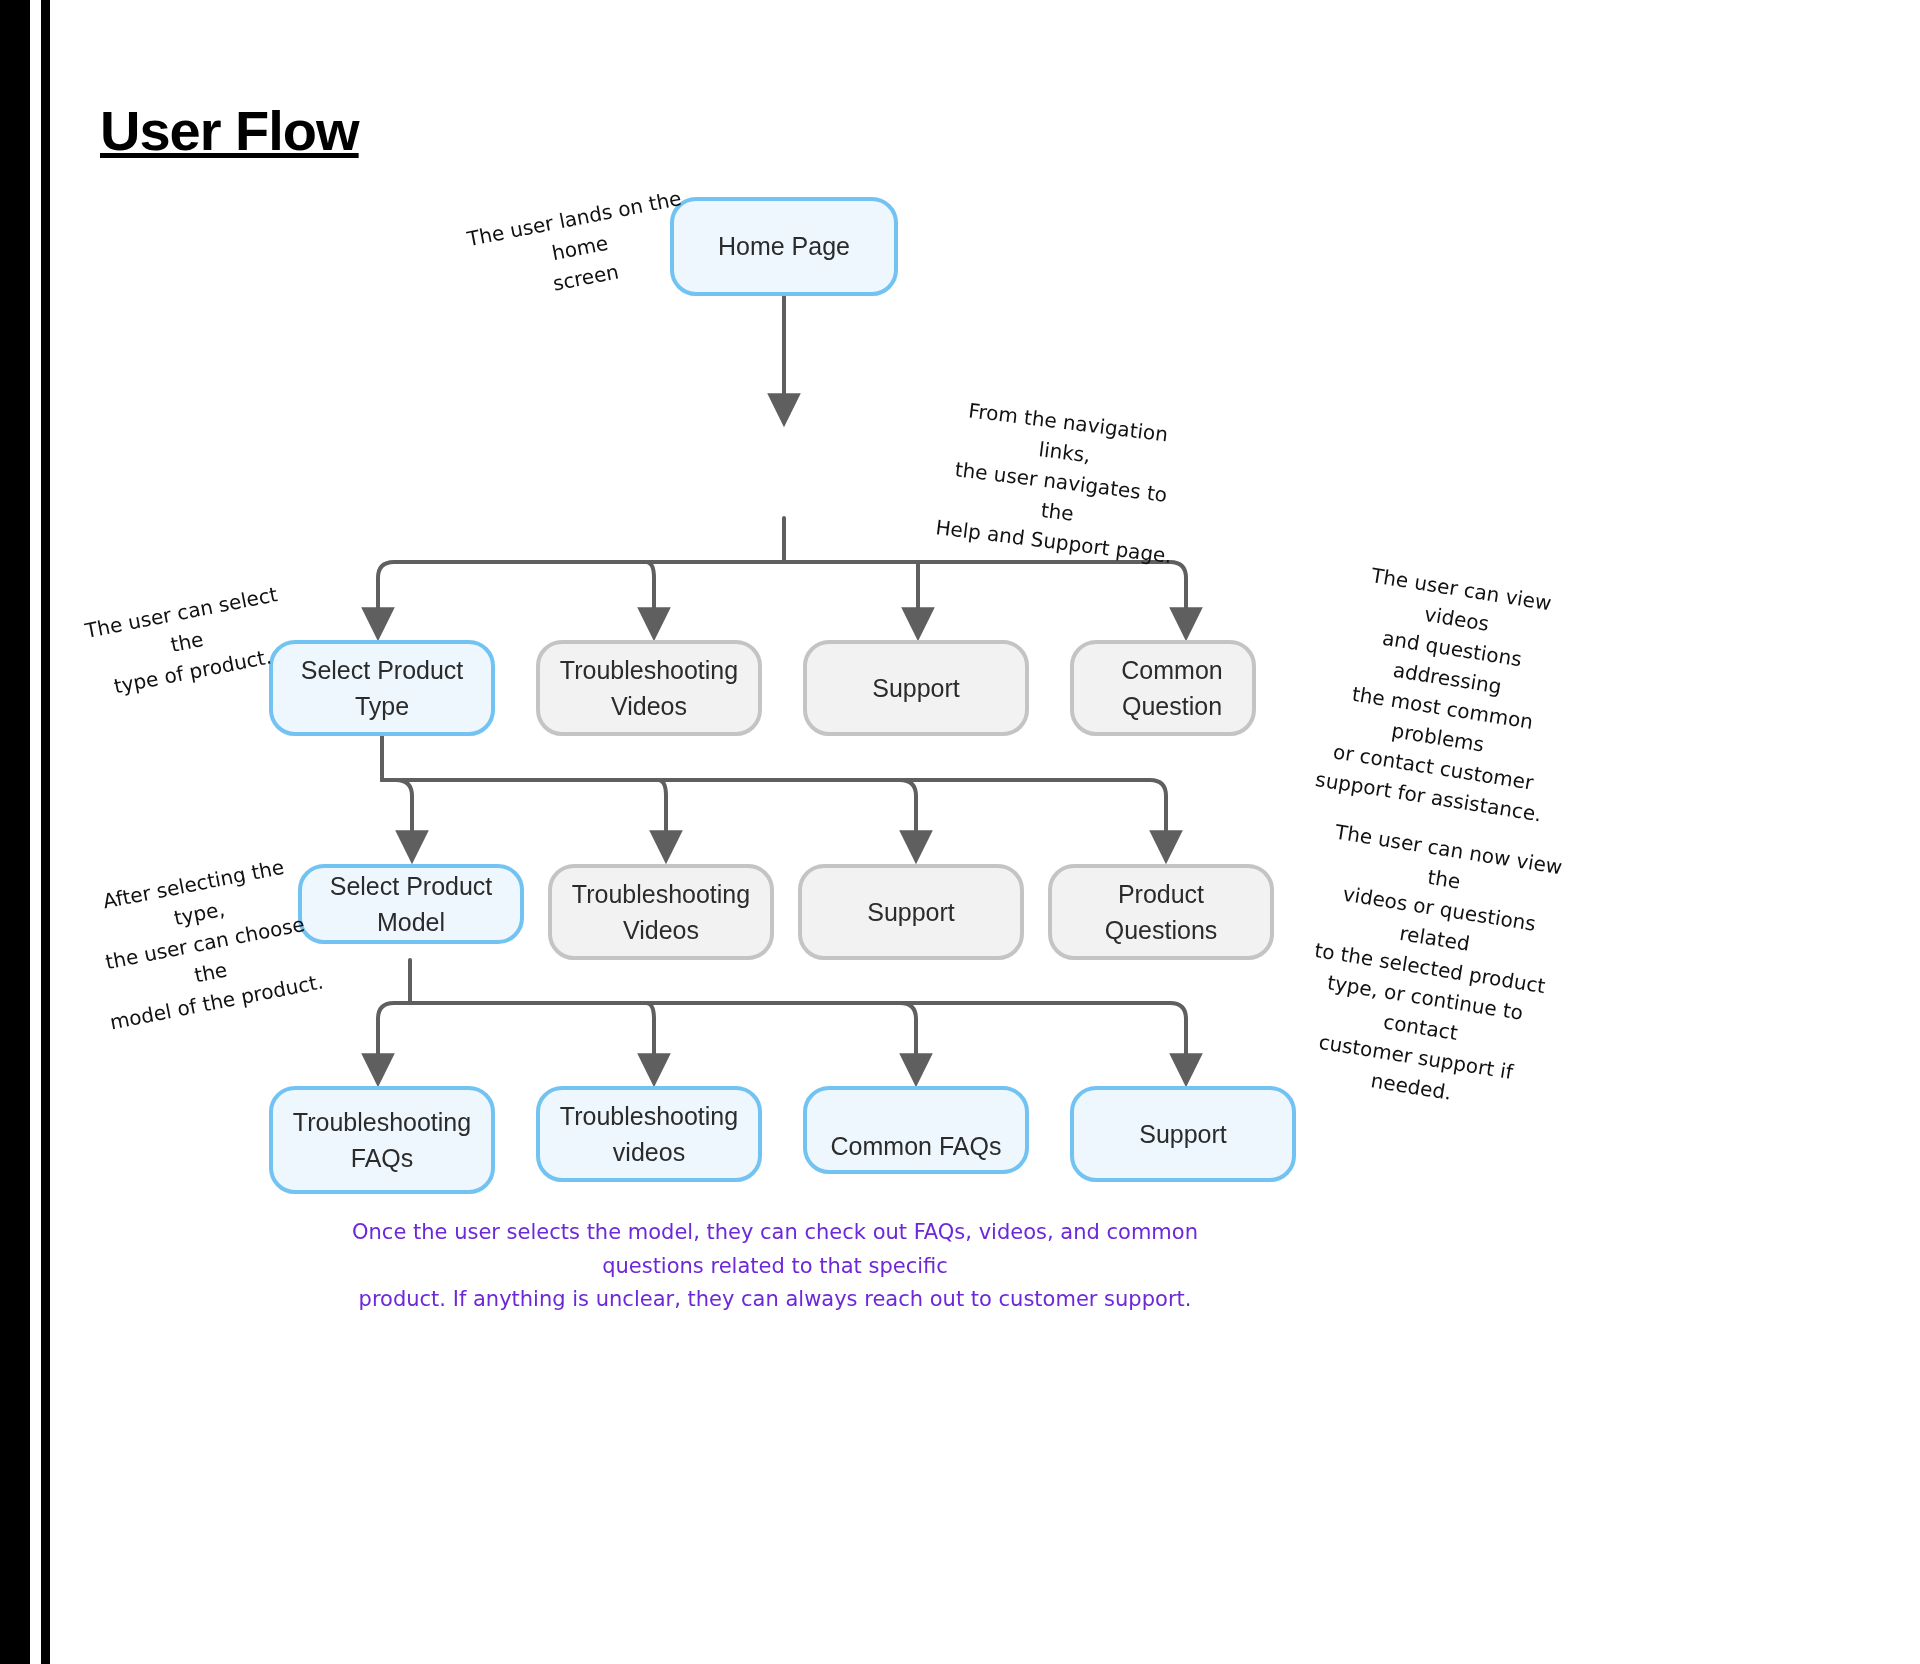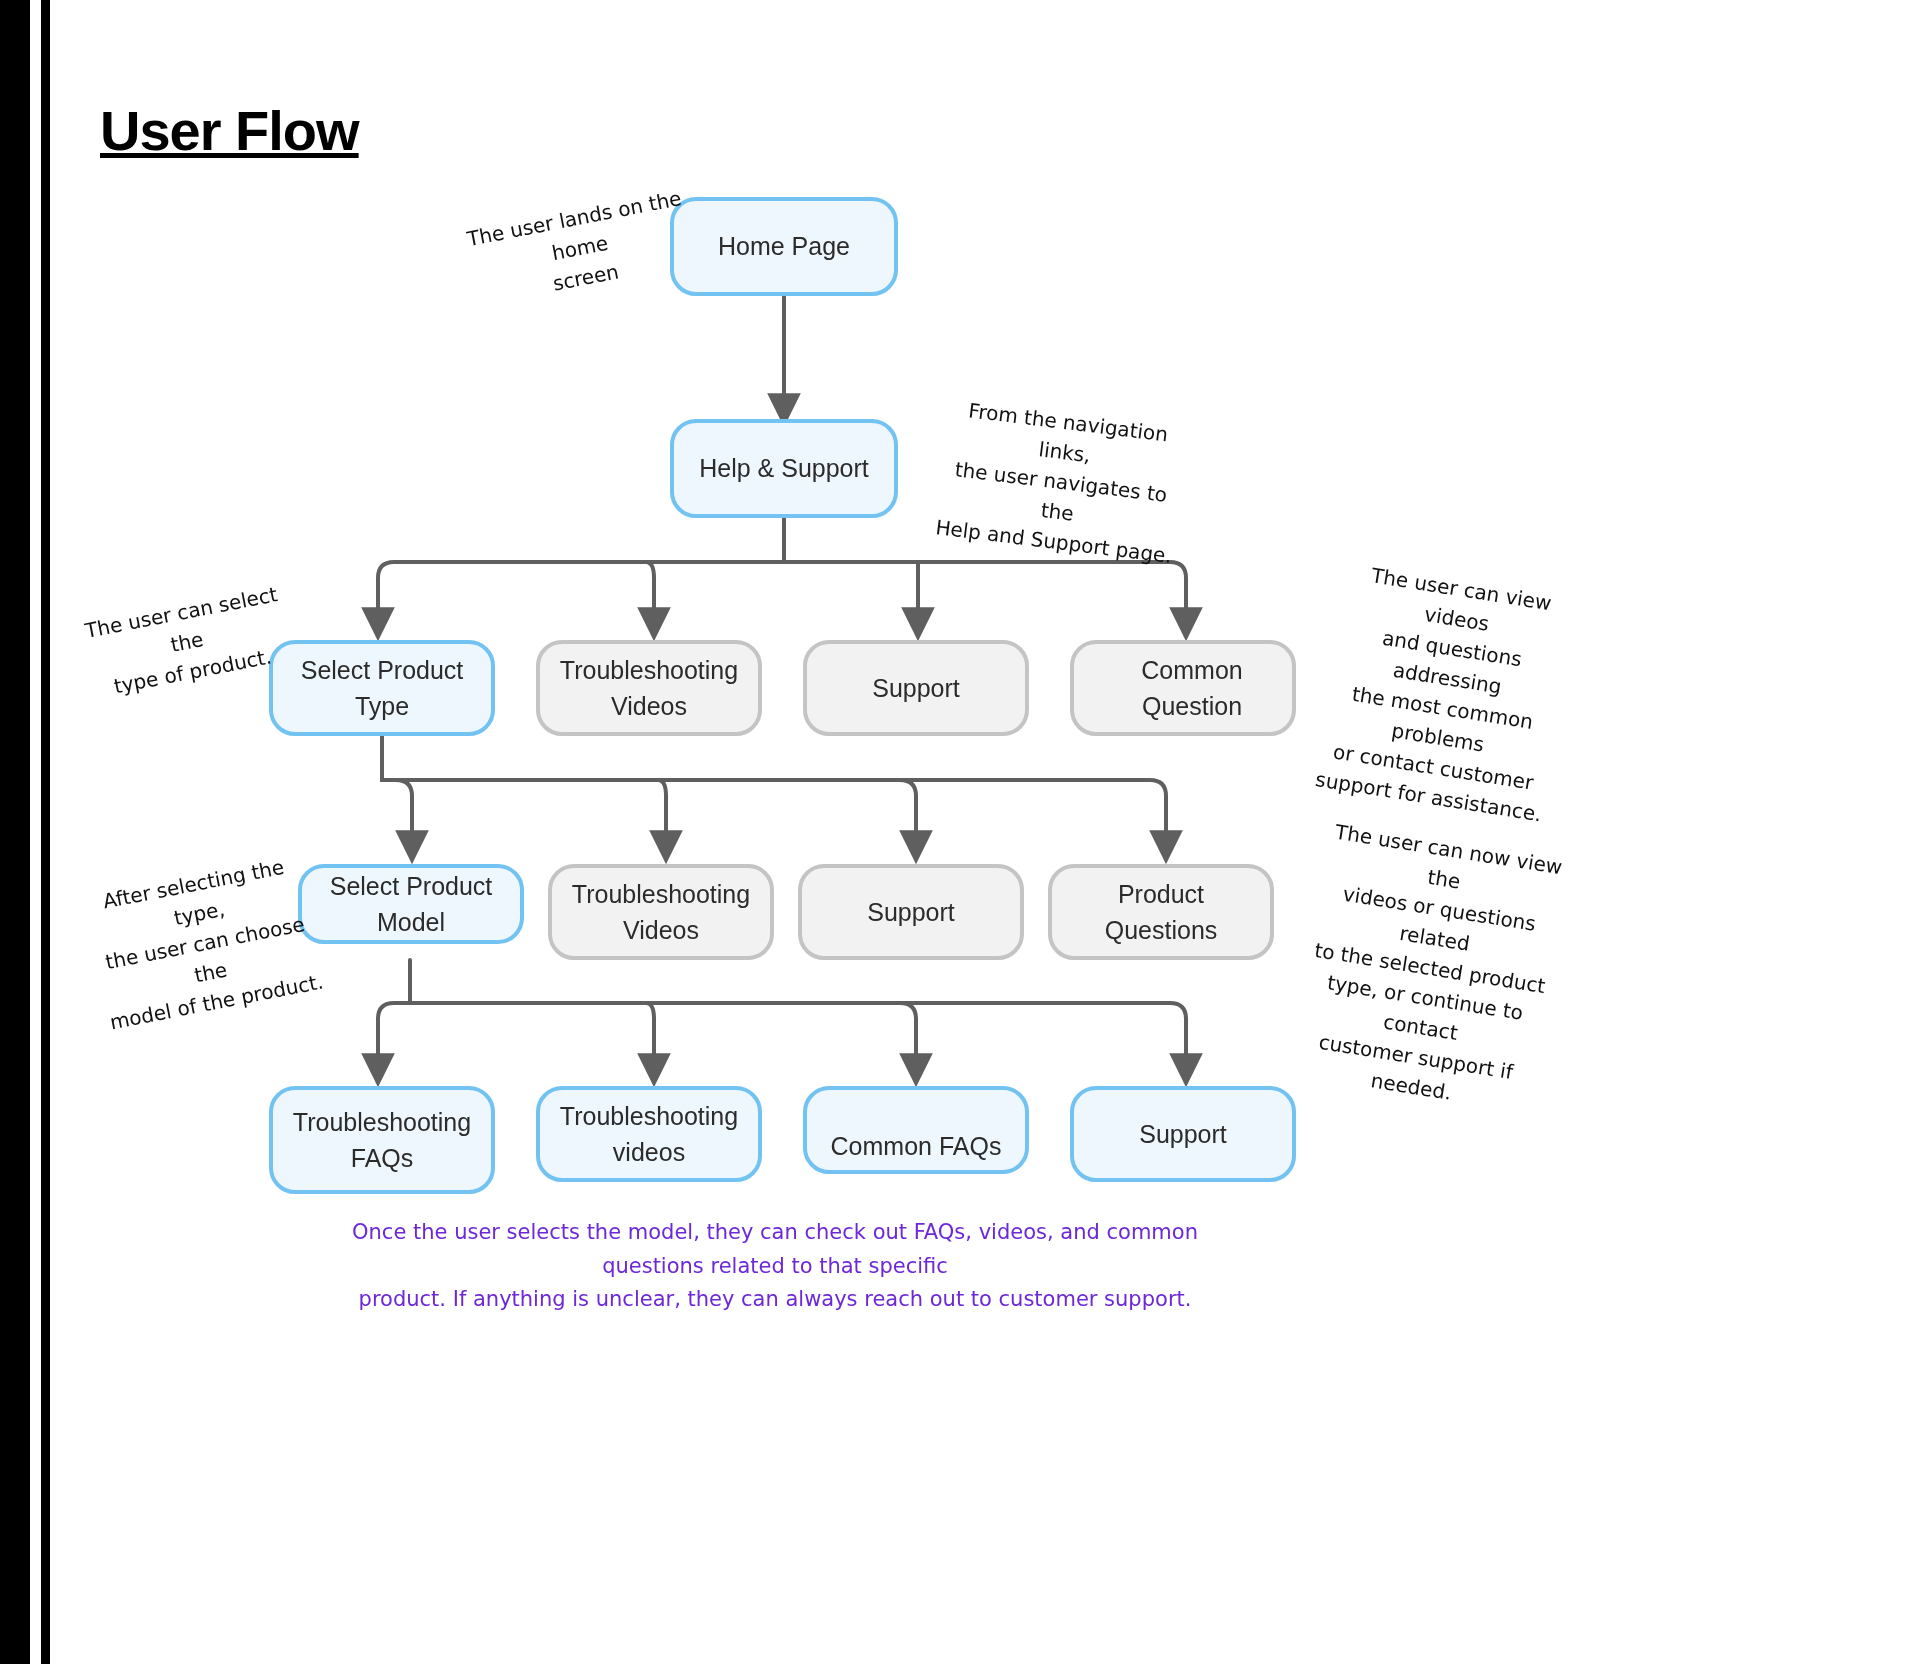--- a/index.html
+++ b/index.html
@@ -111,35 +111,32 @@
       <path d="M360,1003 L596,1003 Q604,1003 604,1019 L604,1068" marker-end="url(#arrow)"></path>
       <path d="M360,1003 L850,1003 Q866,1003 866,1019 L866,1068" marker-end="url(#arrow)"></path>
       <path d="M360,1003 L1120,1003 Q1136,1003 1136,1019 L1136,1068" marker-end="url(#arrow)"></path>
     </g>
   </svg>
 
   <div class="node blue" style="left:620px; top:197px; width:228px; height:99px;">
     <span>Home Page</span>
   </div>
 
-  <div class="node blue" style="left:620px; top:419px; width:228px; height:99px;">
-    <span>Help &amp; Support</span>
-  </div>
 
   <div class="node blue" style="left:219px; top:640px; width:226px; height:96px;">
     <span>Select Product Type</span>
   </div>
   <div class="node gray" style="left:486px; top:640px; width:226px; height:96px;">
     <span>Troubleshooting
 Videos</span>
   </div>
   <div class="node gray" style="left:753px; top:640px; width:226px; height:96px;">
     <span>Support</span>
   </div>
-  <div class="node gray" style="left:1020px; top:640px; width:226px; height:96px;padding-left:32px;">
+  <div class="node gray" style="left:1020px; top:640px; width:186px; height:96px;padding-left:32px;">
     <span>Common Question</span>
   </div>
 
   <div class="node blue" style="left:248px; top:864px; width:226px; height:80px;">
     <span>Select Product Model</span>
   </div>
   <div class="node gray" style="left:498px; top:864px; width:226px; height:96px;">
     <span>Troubleshooting
 Videos</span>
   </div>

